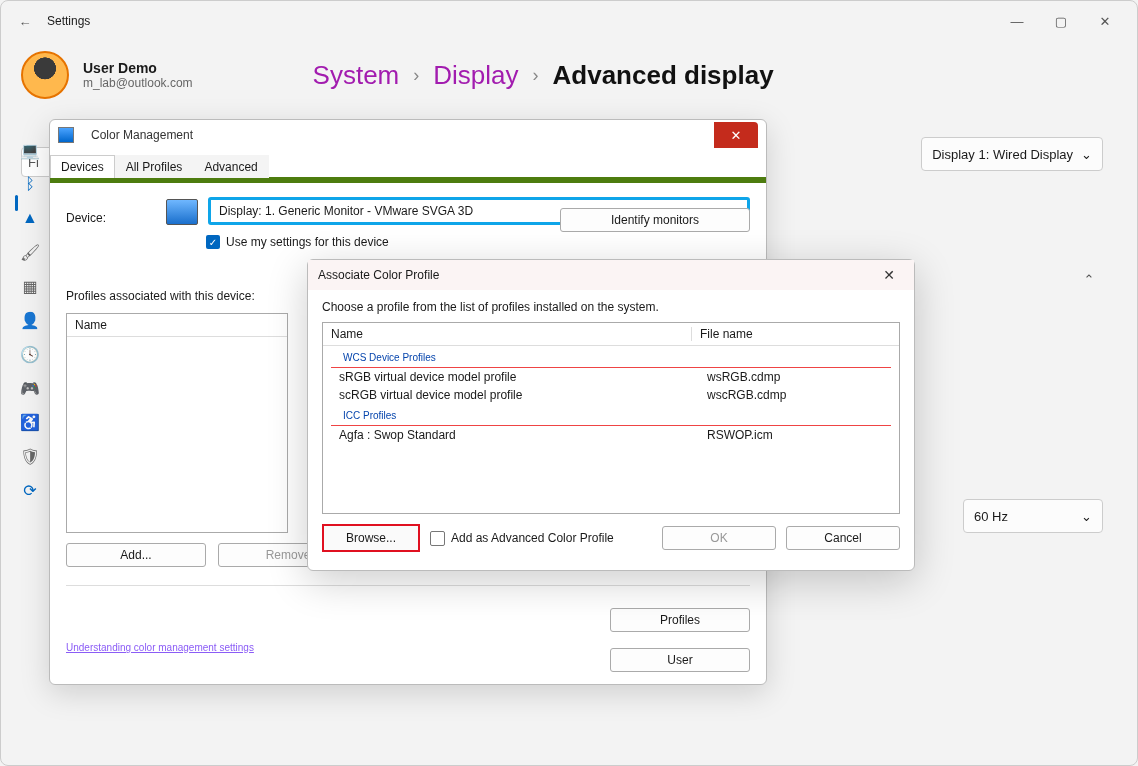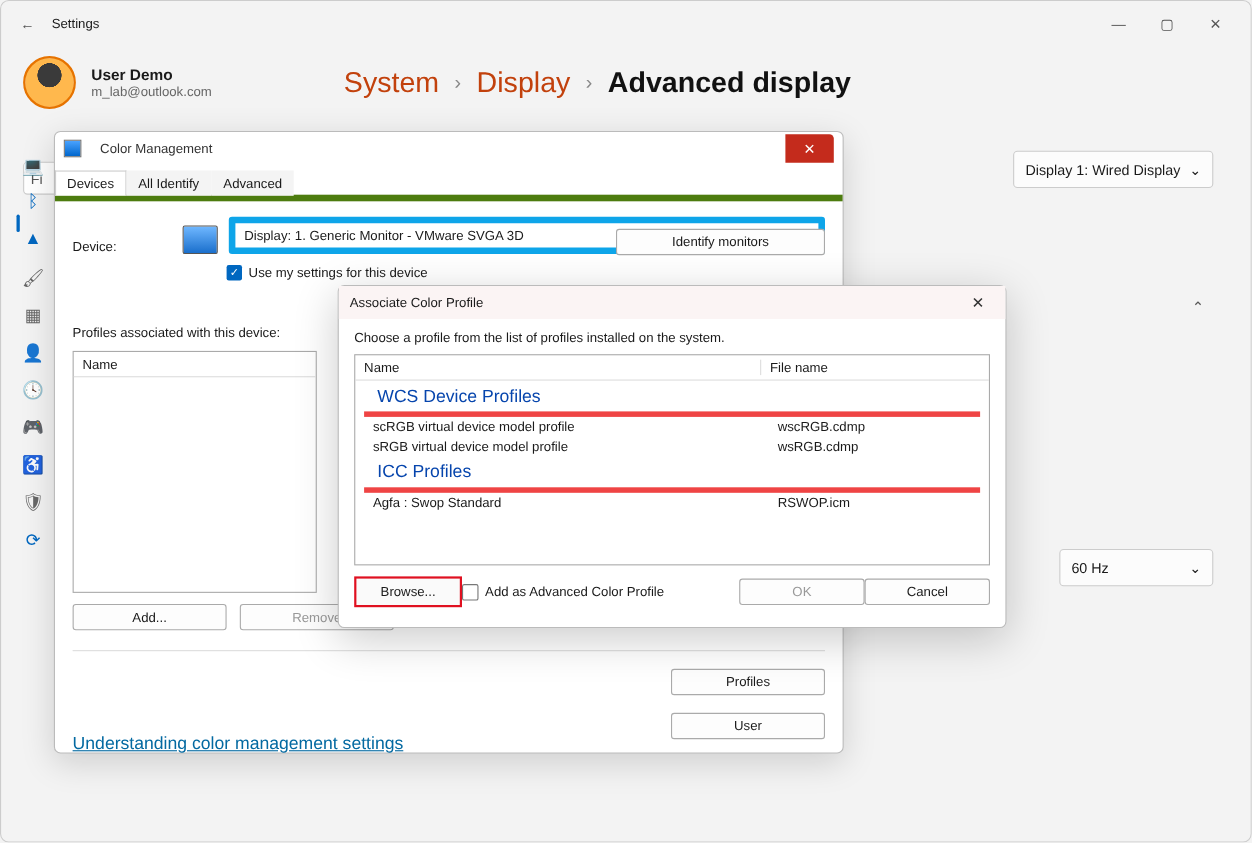--- a/index.html
+++ b/index.html
@@ -8,21 +8,21 @@
 .back-btn{width:28px;height:28px;display:flex;align-items:center;justify-content:center;color:#555;}
 .title{margin-left:8px;font-size:12px;}
 .win-ctrl{margin-left:auto;display:flex;}
 .win-ctrl div{width:44px;height:30px;display:flex;align-items:center;justify-content:center;color:#555;}
 .header{display:flex;align-items:center;padding:10px 20px 20px 20px;}
 .avatar{width:48px;height:48px;border-radius:50%;background:radial-gradient(circle at 50% 35%,#3a3a3a 0 30%,transparent 31%),linear-gradient(#ffb84d,#ffb84d);border:2px solid #e67300;box-sizing:border-box;}
 .user{margin-left:14px;}
 .user-name{font-weight:600;font-size:14px;}
 .user-email{font-size:12px;color:#666;}
 .breadcrumb{margin-left:120px;display:flex;align-items:center;gap:14px;font-size:26px;}
-.breadcrumb .bc{color:#c2410c;}
+.breadcrumb .bc{color:#a21caf;}
 .breadcrumb .bc.last{color:#111;font-weight:600;}
 .breadcrumb .chev{color:#888;font-size:18px;}
 .sidecol{position:absolute;left:14px;top:140px;width:30px;display:flex;flex-direction:column;gap:14px;align-items:center;}
 .sidecol .ic{width:20px;height:20px;font-size:16px;text-align:center;color:#666;}
 .find{position:absolute;left:20px;top:146px;width:25px;height:28px;border:1px solid #ccc;border-radius:4px;display:flex;align-items:center;padding-left:6px;font-size:13px;color:#555;background:#fff;overflow:hidden;}
 .select-display{position:absolute;right:34px;top:136px;height:32px;border:1px solid #ccc;border-radius:4px;background:#fcfcfc;display:flex;align-items:center;padding:0 10px;gap:8px;font-size:13px;}
 .refresh{position:absolute;right:34px;top:498px;height:32px;width:118px;border:1px solid #ccc;border-radius:4px;background:#fcfcfc;display:flex;align-items:center;padding:0 10px;gap:8px;font-size:13px;justify-content:space-between;}
 .expander{position:absolute;right:34px;top:264px;width:28px;height:28px;display:flex;align-items:center;justify-content:center;color:#555;}
 
 
@@ -31,52 +31,52 @@
 .dlg1-title .icon{width:14px;height:14px;background:linear-gradient(#4aa3ff,#0066cc);border:1px solid #777;}
 .dlg1-title .txt{font-size:12px;color:#333;}
 .dlg1-close{margin-left:auto;width:44px;height:26px;background:#c42b1c;color:#fff;display:flex;align-items:center;justify-content:center;border-radius:0 4px 0 0;}
 .tabs{display:flex;border-bottom:6px solid #4d7c0f;margin-top:4px;}
 .tab{padding:4px 10px;font-size:12px;border:1px solid transparent;border-bottom:none;position:relative;top:1px;background:#f4f4f4;}
 .tab.active{background:#fff;border-color:#ccc;}
 .dlg1-body{padding:14px 16px;}
 .row{display:flex;align-items:flex-end;gap:10px;margin-bottom:10px;}
 .lbl{font-size:12px;width:90px;}
 .monitor-ic{width:30px;height:24px;background:linear-gradient(#6fb7ff,#1a6fcc);border:1px solid #555;border-radius:2px;position:relative;}
-.sel{flex:1;height:22px;border:6px solid #0ea5e9;border-radius:3px;display:flex;align-items:center;padding:0 8px;font-size:12px;justify-content:space-between;}
+.sel{flex:1;height:22px;border:3px solid #0ea5e9;border-radius:3px;display:flex;align-items:center;padding:0 8px;font-size:12px;justify-content:space-between;}
 .chk{display:flex;align-items:center;gap:6px;font-size:12px;margin-left:140px;}
 .chkbox{width:14px;height:14px;background:#0067c0;border-radius:2px;display:flex;align-items:center;justify-content:center;color:#fff;font-size:10px;}
 .btn{height:22px;padding:0 24px;border:1px solid #aaa;border-radius:3px;background:#fdfdfd;font-size:12px;display:inline-flex;align-items:center;justify-content:center;}
 .identify{position:absolute;right:16px;top:88px;width:140px;}
 .assoc-lbl{font-size:12px;margin-top:40px;}
 .list1{border:1px solid #aaa;height:218px;margin-top:10px;width:220px;}
 .list1 .hdr{height:22px;border-bottom:1px solid #ddd;padding:0 8px;font-size:12px;display:flex;align-items:center;}
 .btns-row{display:flex;gap:12px;margin-top:10px;}
 .btns-row .btn{width:90px;}
 .btn.disabled{color:#999;}
-.link{color:#0369a1;font-size:16px;text-decoration:underline;margin-top:58px;display:inline-block;}
+.link{color:#8b5cf6;font-size:10px;text-decoration:underline;margin-top:38px;display:inline-block;}
 .profiles-btn{position:absolute;right:16px;bottom:52px;width:90px;}
 .close-btn{position:absolute;right:16px;bottom:12px;width:90px;}
 .hr{border-top:1px solid #ddd;margin:18px 0;}
 
 
 .dlg2{position:absolute;left:306px;top:258px;width:606px;height:310px;background:#fff;border:1px solid #bbb;border-radius:6px;box-shadow:0 10px 40px rgba(0,0,0,0.2);}
 .dlg2-title{display:flex;align-items:center;height:30px;padding:0 10px;background:#fbf4f4;}
 .dlg2-title .txt{font-size:12px;}
 .dlg2-x{margin-left:auto;font-size:14px;color:#333;width:30px;text-align:center;}
 .dlg2-body{padding:10px 14px;}
 .msg{font-size:12px;margin-bottom:8px;}
 .plist{border:1px solid #aaa;height:190px;}
 .plist .hdrrow{display:flex;height:22px;border-bottom:1px solid #ddd;font-size:12px;align-items:center;}
 .plist .hdrrow .c1{width:360px;padding-left:8px;border-right:1px solid #ddd;}
 .plist .hdrrow .c2{padding-left:8px;}
-.plist .cat{color:#0645ad;font-size:16px;padding:4px 12px;border-bottom:5px solid #ef4444;margin:2px 8px 0;}
+.plist .cat{color:#0645ad;font-size:10px;padding:4px 12px;border-bottom:1px solid #ef4444;margin:2px 8px 0;}
 .plist .prow{display:flex;font-size:12px;padding:2px 0;}
 .plist .prow .c1{width:360px;padding-left:16px;}
 .plist .prow .c2{padding-left:8px;}
-.dlg2-btns{display:flex;align-items:center;margin-top:10px;}
+.dlg2-btns{display:flex;align-items:center;gap:10px;margin-top:10px;}
 .browse{width:94px;height:24px;border:2.5px solid #e01020;background:#fafafa;font-size:12px;display:flex;align-items:center;justify-content:center;}
 .chk2{display:flex;align-items:center;gap:6px;font-size:12px;}
 .chk2 .box{width:13px;height:13px;border:1px solid #777;border-radius:2px;}
 .spacer{flex:1;}
 .sidebar-marker{position:absolute;left:14px;top:194px;width:3px;height:16px;background:#0067c0;border-radius:2px;}
 </style>
 </head>
 <body>
 
 <div class="window">
@@ -137,21 +137,21 @@
   </div>
 
   <div class="dlg1">
     <div class="dlg1-title">
       <div class="icon"></div>
       <div class="txt">Color Management</div>
       <div class="dlg1-close">✕</div>
     </div>
     <div class="tabs">
       <div class="tab active">Devices</div>
-      <div class="tab">All Identify</div>
+      <div class="tab">All Profiles</div>
       <div class="tab">Advanced</div>
     </div>
     <div class="dlg1-body">
       <div class="row">
         <div class="lbl">Device:</div>
         <div class="monitor-ic"></div>
         <div class="sel">
           <span>Display: 1. Generic Monitor - VMware SVGA 3D</span>
           <span>⌄</span>
         </div>
@@ -184,26 +184,26 @@
     </div>
     <div class="dlg2-body">
       <div class="msg">Choose a profile from the list of profiles installed on the system.</div>
       <div class="plist">
         <div class="hdrrow">
           <div class="c1">Name</div>
           <div class="c2">File name</div>
         </div>
         <div class="cat">WCS Device Profiles</div>
         <div class="prow">
+            <div class="c1">sRGB virtual device model profile</div>
+            <div class="c2">wsRGB.cdmp</div>
+          </div>
+        <div class="prow">
             <div class="c1">scRGB virtual device model profile</div>
             <div class="c2">wscRGB.cdmp</div>
-          </div>
-        <div class="prow">
-            <div class="c1">sRGB virtual device model profile</div>
-            <div class="c2">wsRGB.cdmp</div>
           </div>
         <div class="cat">ICC Profiles</div>
         <div class="prow">
             <div class="c1">Agfa : Swop Standard</div>
             <div class="c2">RSWOP.icm</div>
           </div>
       </div>
       <div class="dlg2-btns">
         <div class="browse">Browse...</div>
         <div class="chk2">

